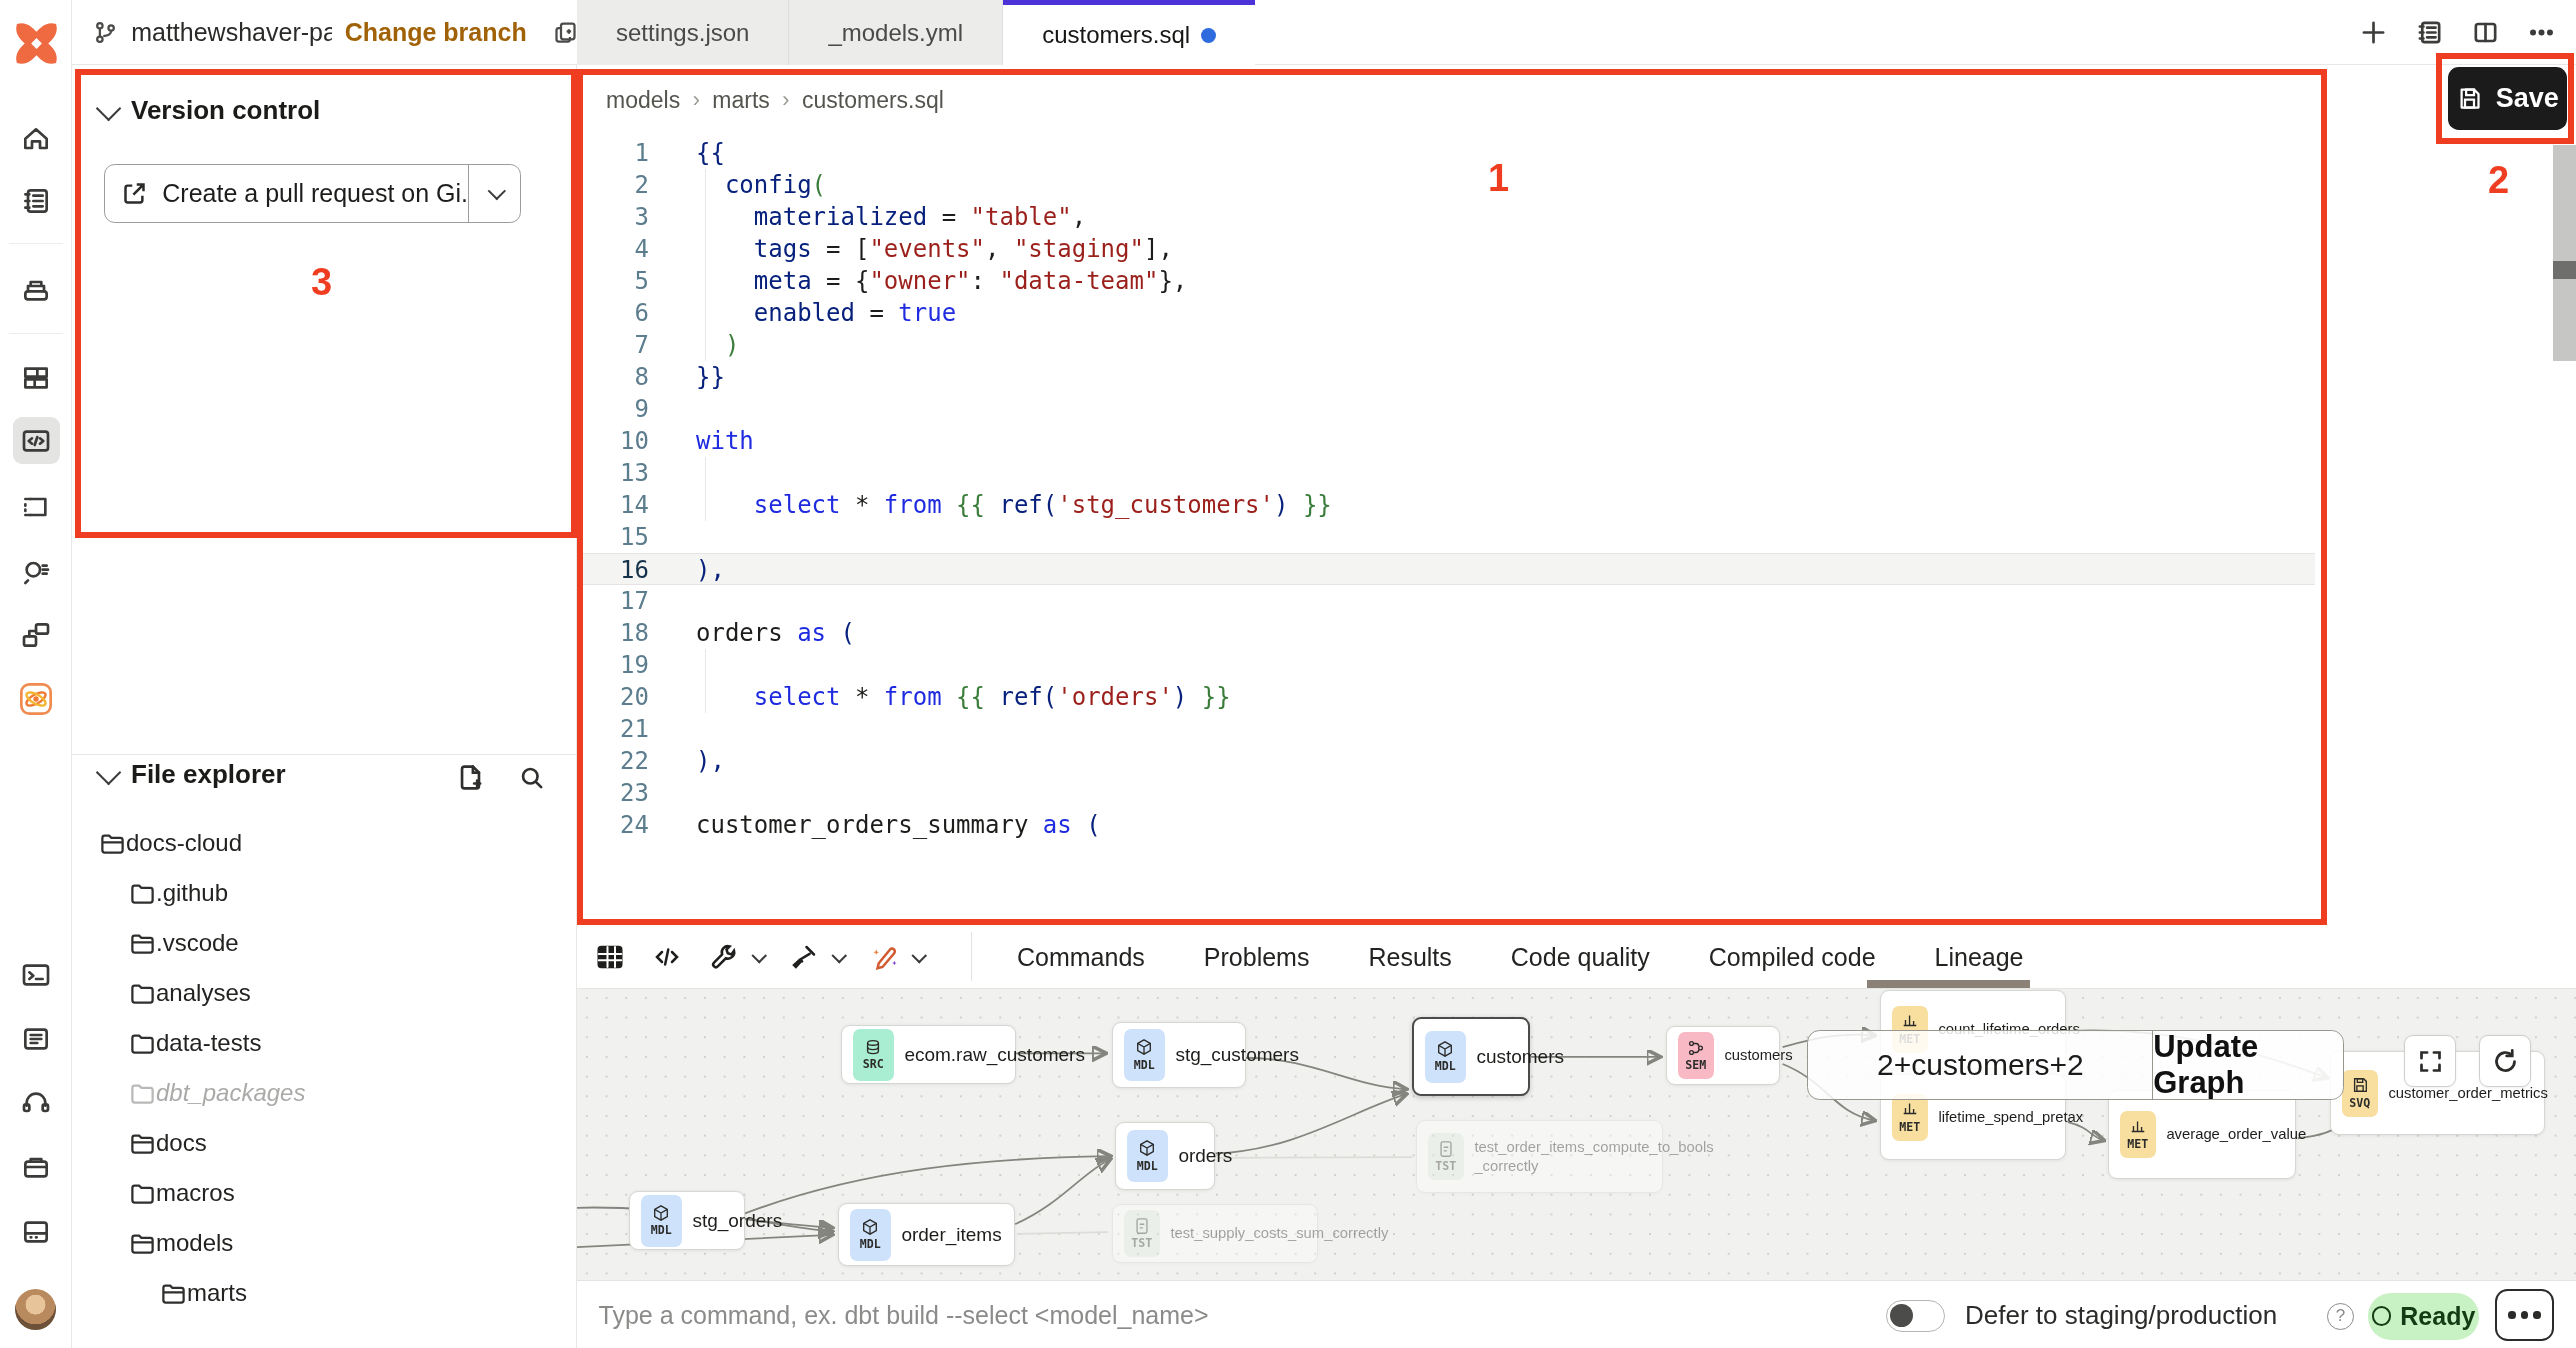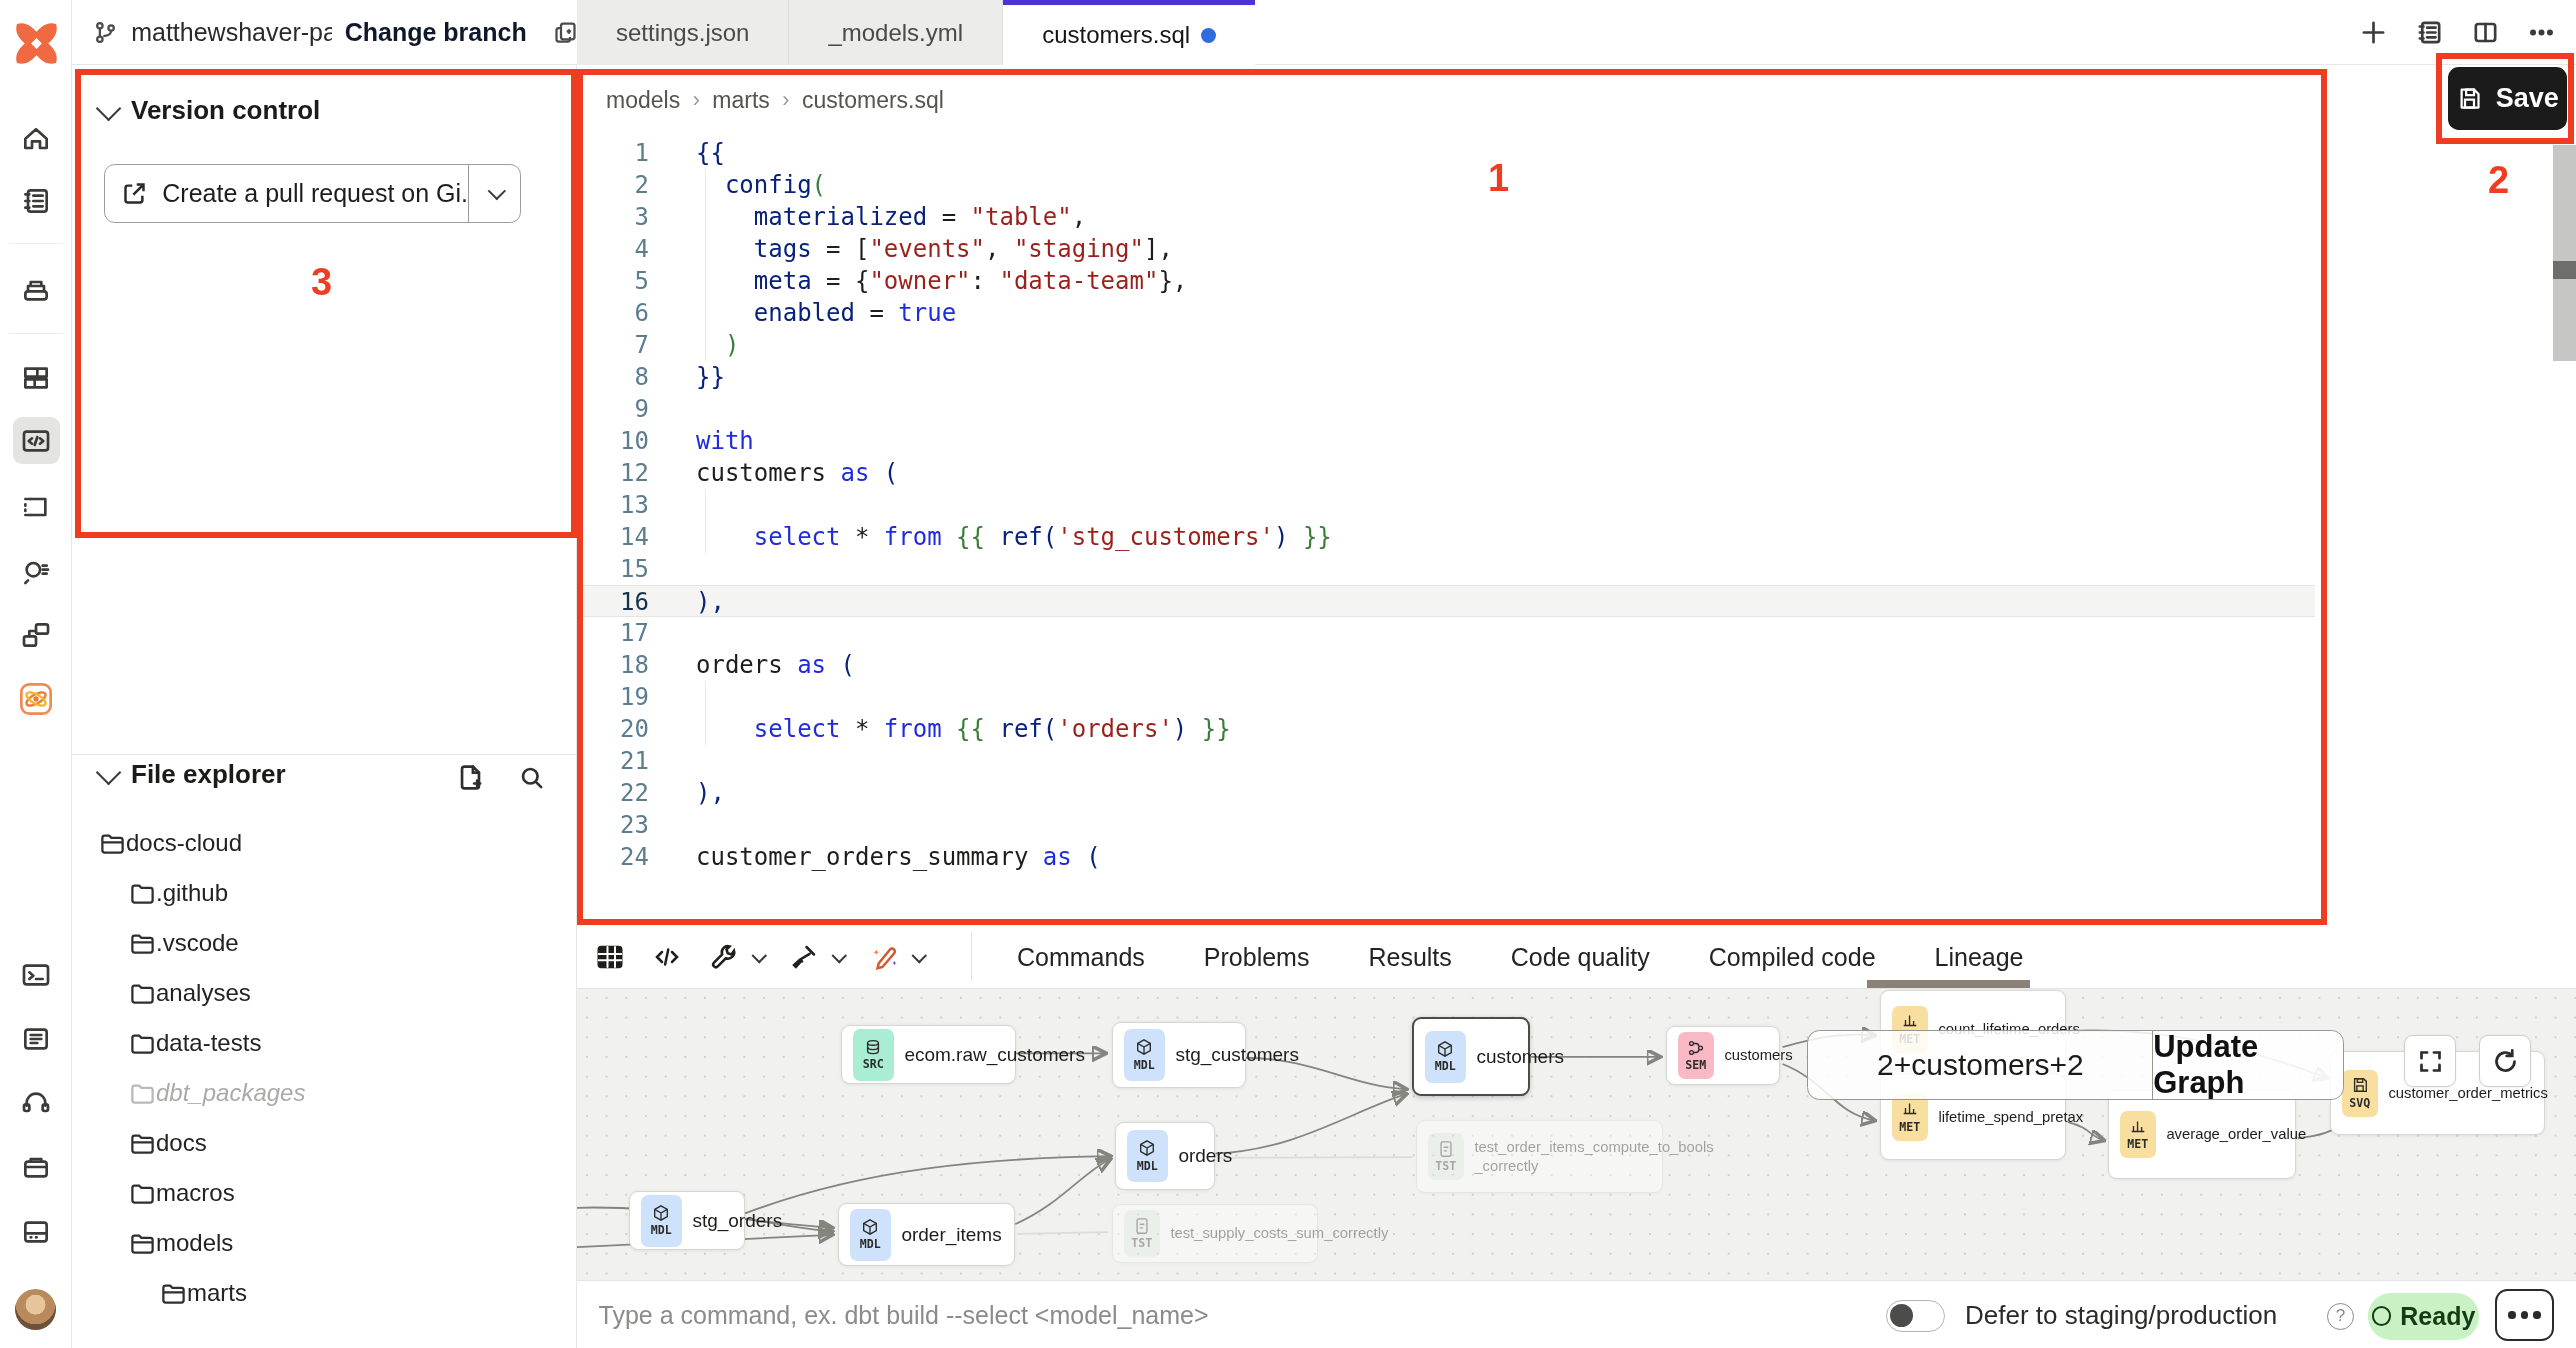--- a/index.html
+++ b/index.html
@@ -13,21 +13,21 @@
   .rail-icon svg { width:32px; height:32px; stroke:#3b3b39; fill:none; stroke-width:2; stroke-linecap:round; stroke-linejoin:round; }
   .rail-icon.active { background:#e4e4e2; }
   .rail-div { position:absolute; left:9px; width:54px; height:0.9px; background:#ececea; }
   #avatar { background:radial-gradient(circle at 50% 38%, #e8c49a 0 30%, #b98a5e 31% 60%, #6d5138 61%); border-radius:50%; width:41px; height:41px; left:15px; }
 
   
   #topbar { left:72px; top:0; width:2504px; height:65px; background:#fff; border-bottom:0.9px solid #e7e7e5; z-index:20; }
   #branch { position:absolute; left:19.7px; top:0; height:65px; display:flex; align-items:center; gap:12.5px; }
   #branch svg { width:27px; height:27px; stroke:#4b4b49; fill:none; stroke-width:2; }
   #branch-name { font-size:25px; color:#2b2b29; max-width:201px; overflow:hidden; white-space:nowrap; }
-  #change-branch { font-size:25px; font-weight:700; color:#0f172a; }
+  #change-branch { font-size:25px; font-weight:700; color:#a16207; }
   #tabs { position:absolute; left:505px; top:0; height:65px; display:flex; }
   .tab { height:65px; display:flex; align-items:center; justify-content:center; gap:10.7px; font-size:24px; color:#4a4a48; background:#ececea; border-right:0.9px solid #dededc; padding:0 39px; min-width:210px; }
   .tab.active { background:#fff; color:#161614; border-top:5.4px solid #4b33d8; border-right:none; padding-top:0; }
   .dot { width:15px; height:15px; border-radius:50%; background:#2e6bdf; }
   #top-icons { position:absolute; right:19.7px; top:0; height:65px; display:flex; align-items:center; gap:27px; }
   #top-icons svg { width:29px; height:29px; stroke:#3c3c3a; fill:none; stroke-width:2.2; stroke-linecap:round; }
 
   
   #panel { left:72px; top:65px; width:505px; height:1284px; background:#fff; border-right:0.9px solid #e7e7e5; z-index:5; }
   .sec-head { position:absolute; left:25px; display:flex; align-items:center; gap:16px; font-size:26px; font-weight:700; color:#1b1b19; }
@@ -371,21 +371,20 @@
       <div class="cl"><span class="ln">1</span><span class="ct"><span class="tk-i">{{</span></span></div>
       <div class="cl g"><span class="ln">2</span><span class="ct"><span class="tk-p">  </span><span class="tk-i">config</span><span class="tk-j">(</span></span></div>
       <div class="cl g"><span class="ln">3</span><span class="ct"><span class="tk-p">    </span><span class="tk-i">materialized</span><span class="tk-p"> = </span><span class="tk-s">"table"</span><span class="tk-p">,</span></span></div>
       <div class="cl g"><span class="ln">4</span><span class="ct"><span class="tk-p">    </span><span class="tk-i">tags</span><span class="tk-p"> = [</span><span class="tk-s">"events"</span><span class="tk-p">, </span><span class="tk-s">"staging"</span><span class="tk-p">],</span></span></div>
       <div class="cl g"><span class="ln">5</span><span class="ct"><span class="tk-p">    </span><span class="tk-i">meta</span><span class="tk-p"> = {</span><span class="tk-s">"owner"</span><span class="tk-p">: </span><span class="tk-s">"data-team"</span><span class="tk-p">},</span></span></div>
       <div class="cl g"><span class="ln">6</span><span class="ct"><span class="tk-p">    </span><span class="tk-i">enabled</span><span class="tk-p"> = </span><span class="tk-k">true</span></span></div>
       <div class="cl g"><span class="ln">7</span><span class="ct"><span class="tk-p">  </span><span class="tk-j">)</span></span></div>
       <div class="cl"><span class="ln">8</span><span class="ct"><span class="tk-i">}}</span></span></div>
       <div class="cl"><span class="ln">9</span><span class="ct"></span></div>
       <div class="cl"><span class="ln">10</span><span class="ct"><span class="tk-k">with</span></span></div>
-      <div class="cl"><span class="ln">12</span><span class="ct"><span class="tk-p">customers </span><span class="tk-k">as</span><span class="tk-p"> </span><span class="tk-i">(</span></span></div>
       <div class="cl g"><span class="ln">13</span><span class="ct"></span></div>
       <div class="cl g"><span class="ln">14</span><span class="ct"><span class="tk-p">    </span><span class="tk-k">select</span><span class="tk-p"> * </span><span class="tk-k">from</span><span class="tk-p"> </span><span class="tk-j">{{</span><span class="tk-p"> </span><span class="tk-i">ref(</span><span class="tk-s">'stg_customers'</span><span class="tk-i">)</span><span class="tk-p"> </span><span class="tk-j">}}</span></span></div>
       <div class="cl"><span class="ln">15</span><span class="ct"></span></div>
       <div class="cl act"><span class="ln">16</span><span class="ct"><span class="tk-i">),</span></span></div>
       <div class="cl"><span class="ln">17</span><span class="ct"></span></div>
       <div class="cl"><span class="ln">18</span><span class="ct"><span class="tk-p">orders </span><span class="tk-k">as</span><span class="tk-p"> </span><span class="tk-i">(</span></span></div>
       <div class="cl g"><span class="ln">19</span><span class="ct"></span></div>
       <div class="cl g"><span class="ln">20</span><span class="ct"><span class="tk-p">    </span><span class="tk-k">select</span><span class="tk-p"> * </span><span class="tk-k">from</span><span class="tk-p"> </span><span class="tk-j">{{</span><span class="tk-p"> </span><span class="tk-i">ref(</span><span class="tk-s">'orders'</span><span class="tk-i">)</span><span class="tk-p"> </span><span class="tk-j">}}</span></span></div>
       <div class="cl"><span class="ln">21</span><span class="ct"></span></div>
       <div class="cl"><span class="ln">22</span><span class="ct"><span class="tk-i">),</span></span></div>

